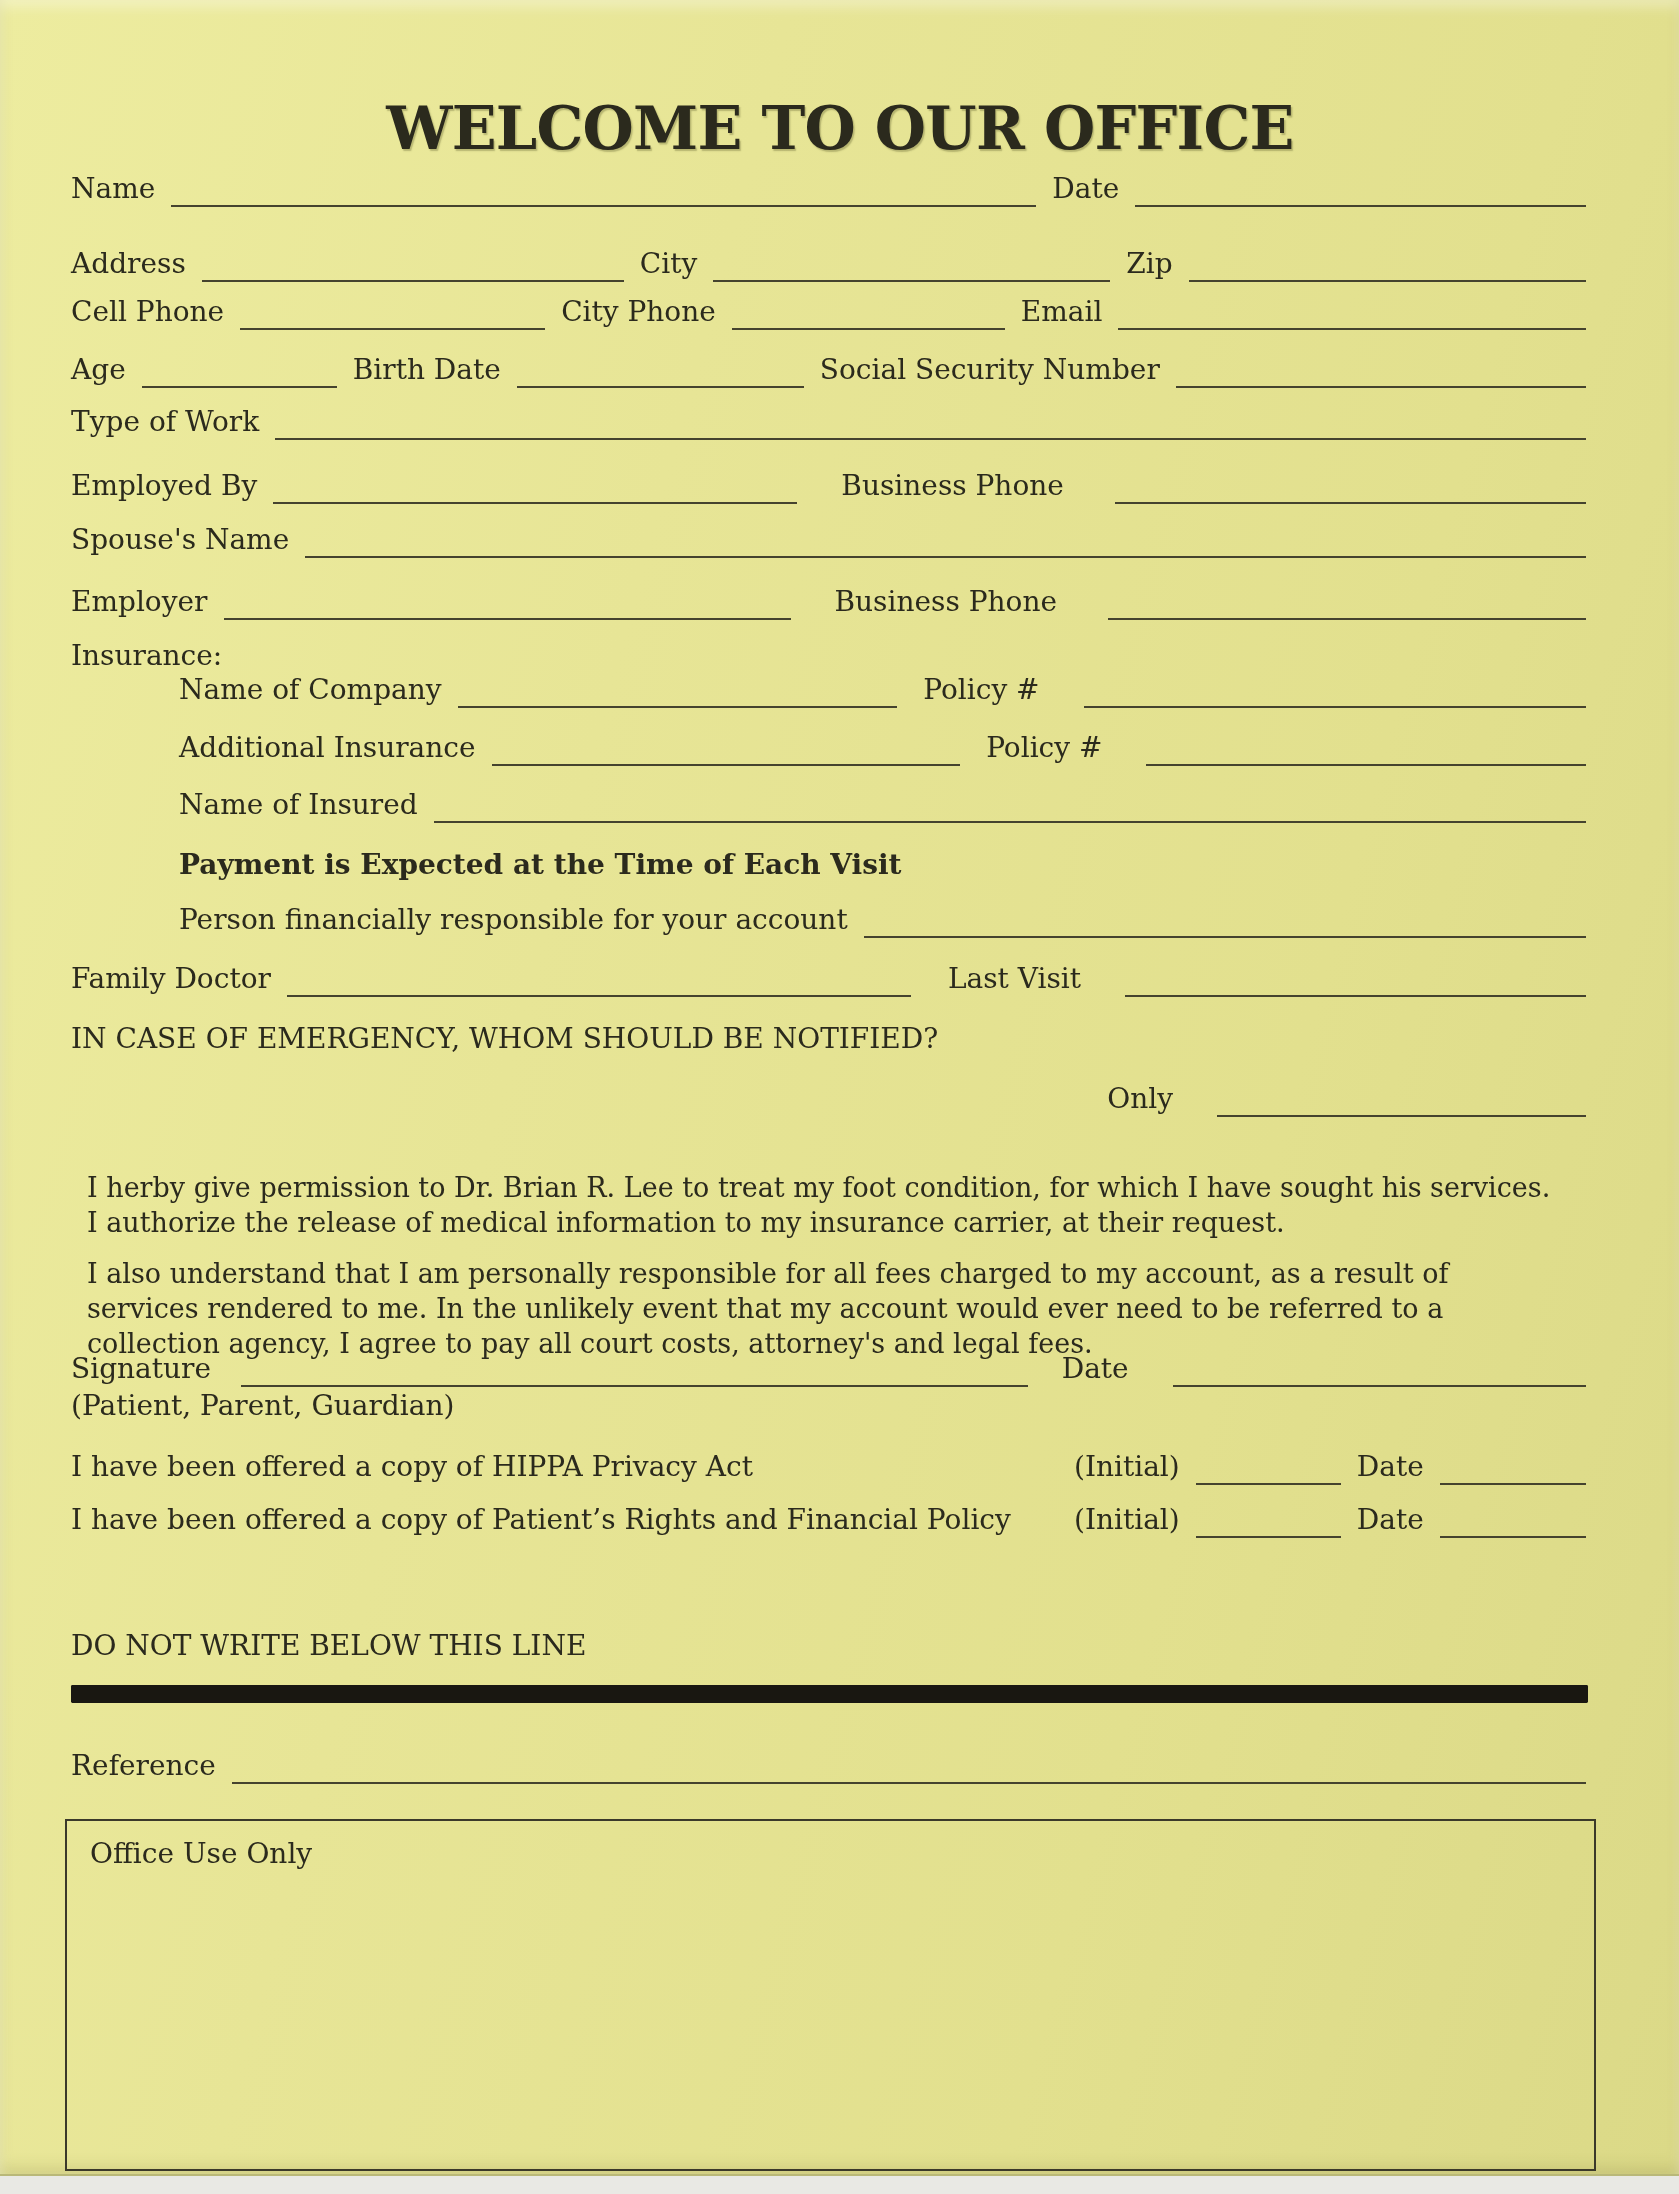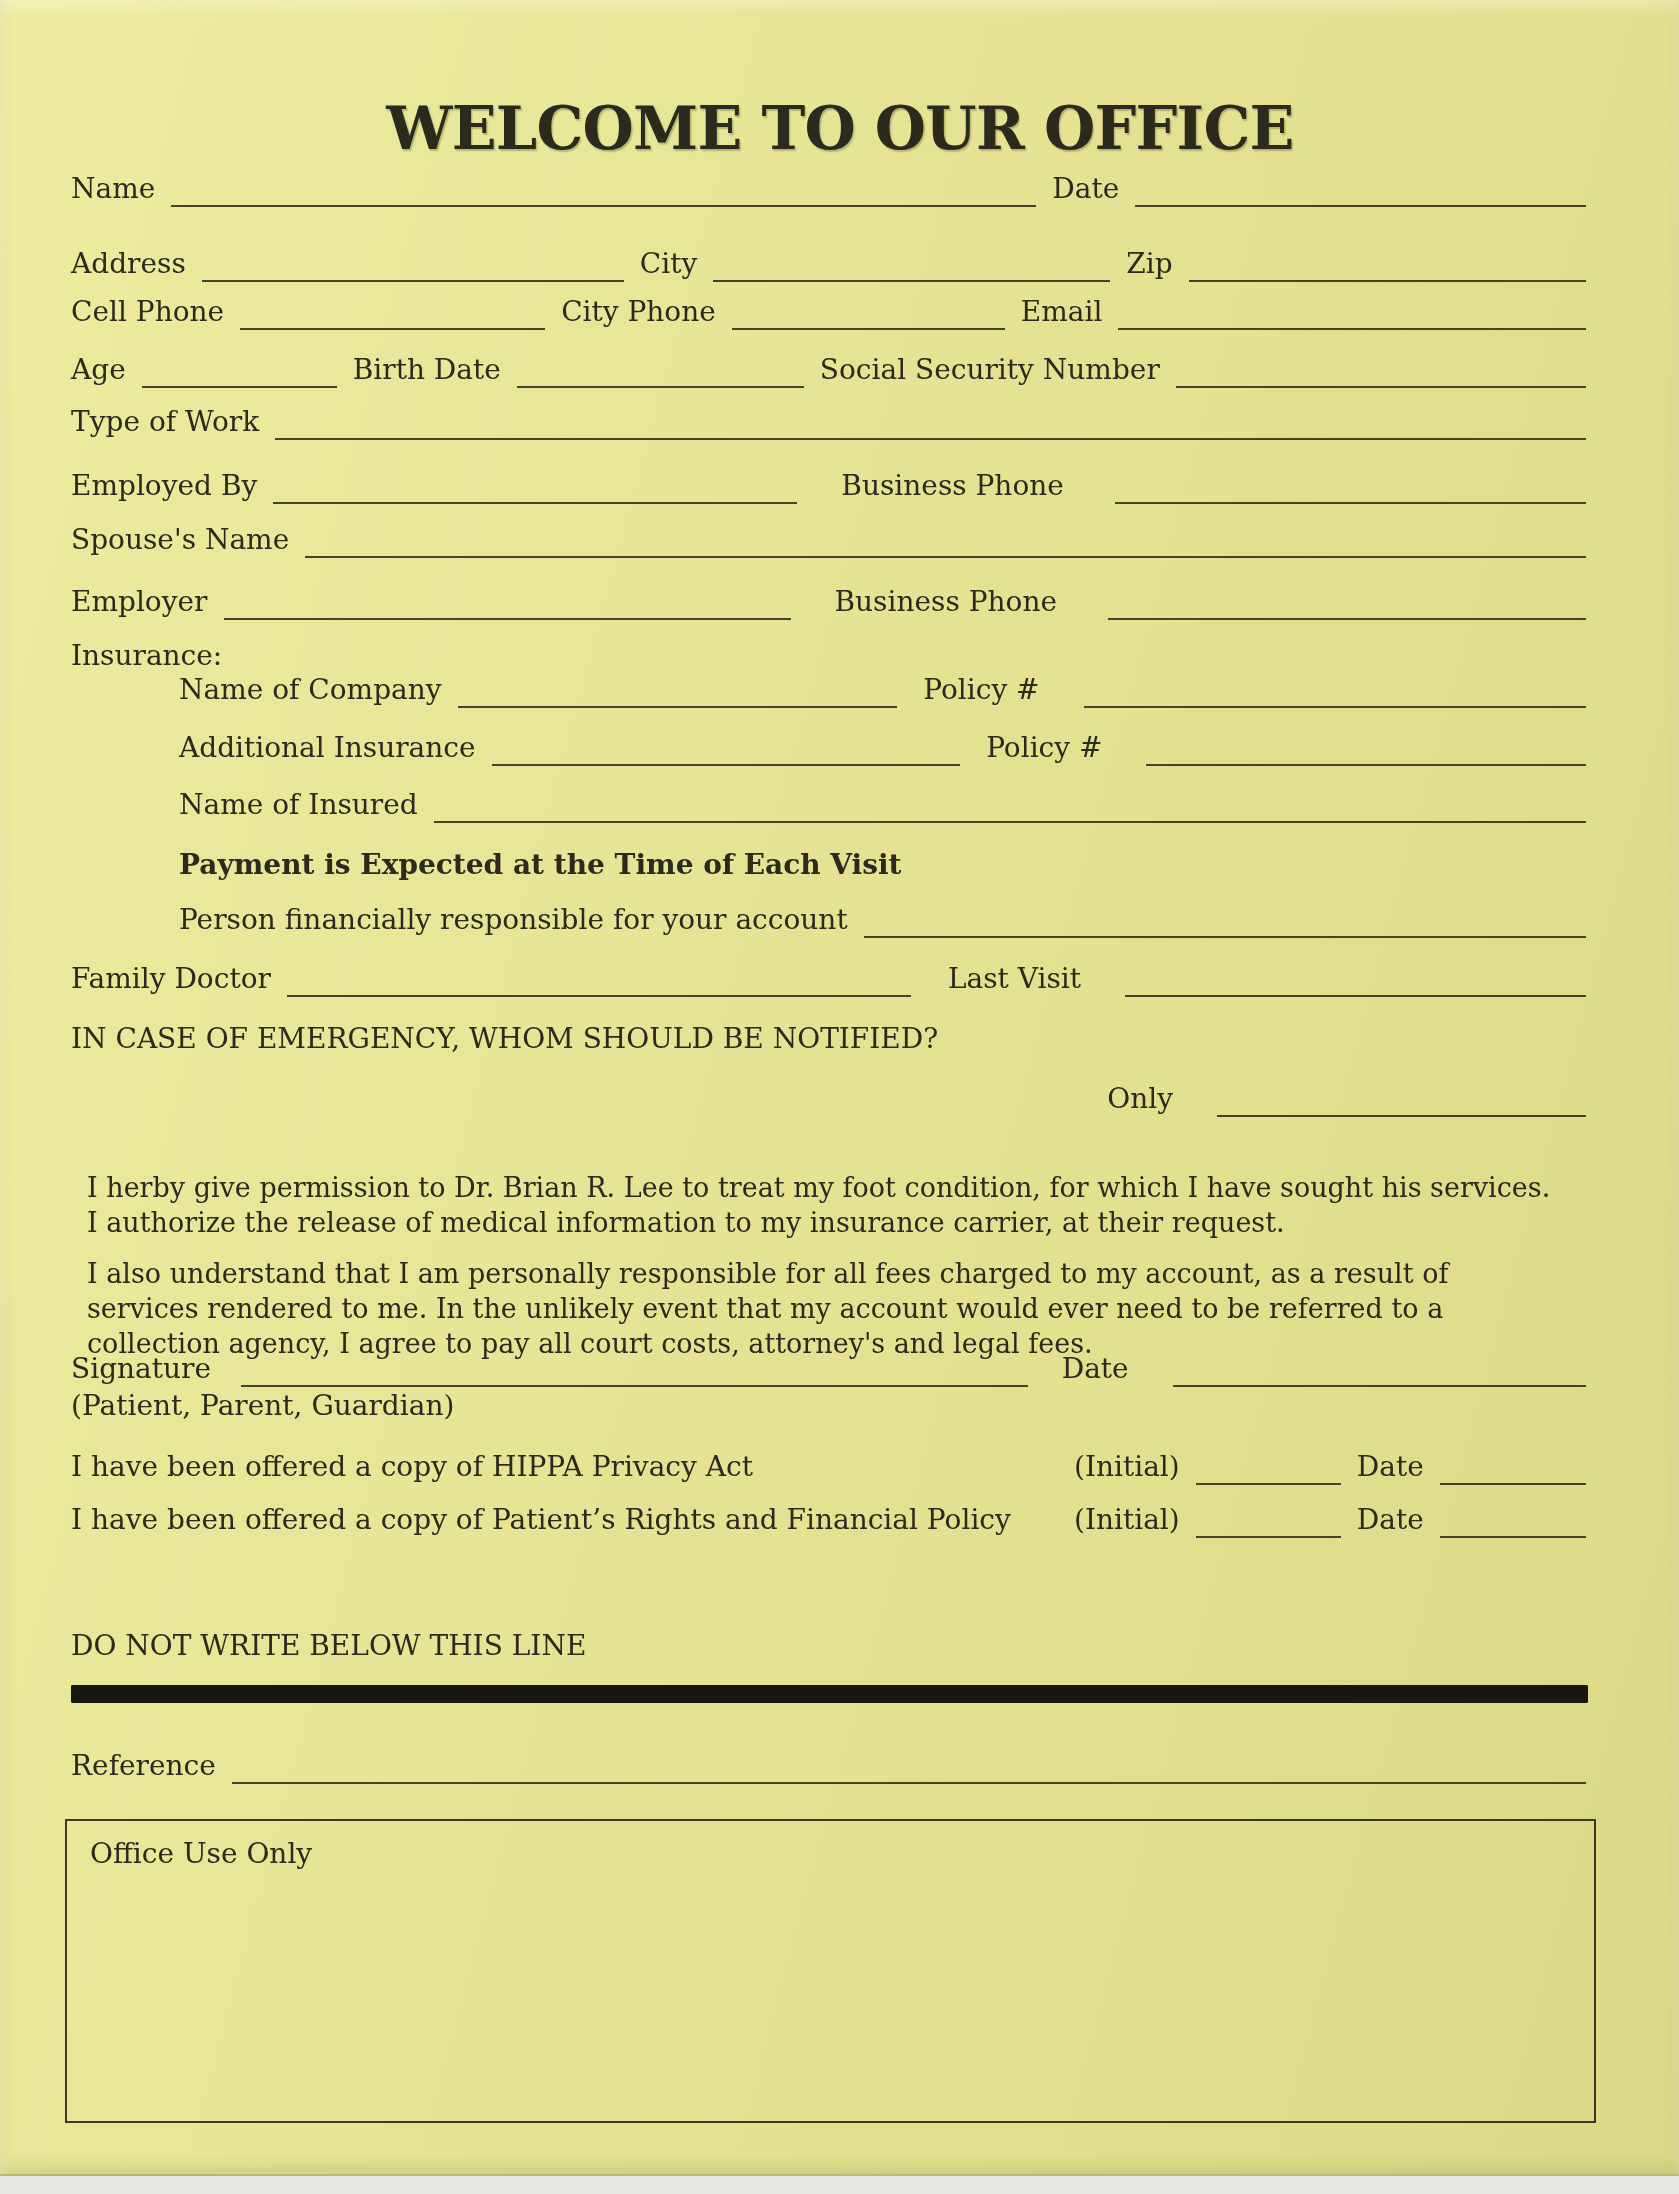--- a/index.html
+++ b/index.html
@@ -50,21 +50,21 @@
   .bold{font-weight:700;}
   .para{
     position:absolute;left:71px;right:98px;top:1154px;
   }
   .para p{margin:16px;font-size:27px;line-height:35px;}
   .bar{
     position:absolute;left:71px;right:92px;top:1685px;height:18.4px;
     background:var(--bar);border-radius:1.4px;
   }
   .office-box{
-    position:absolute;left:65px;top:1819px;width:1531px;height:304px;
+    position:absolute;left:65px;top:1819px;width:1531px;height:352px;
     border:2.1px solid #3b392a;
     box-sizing:border-box;
   }
   .office-box .lbl{position:absolute;left:23px;top:15.6px;font-size:28px;}
   .ht-text{flex:0 0 987px;white-space:nowrap;overflow:visible;padding-bottom:1.4px;}
 </style>
 </head>
 <body>
 
 <div class="page">

